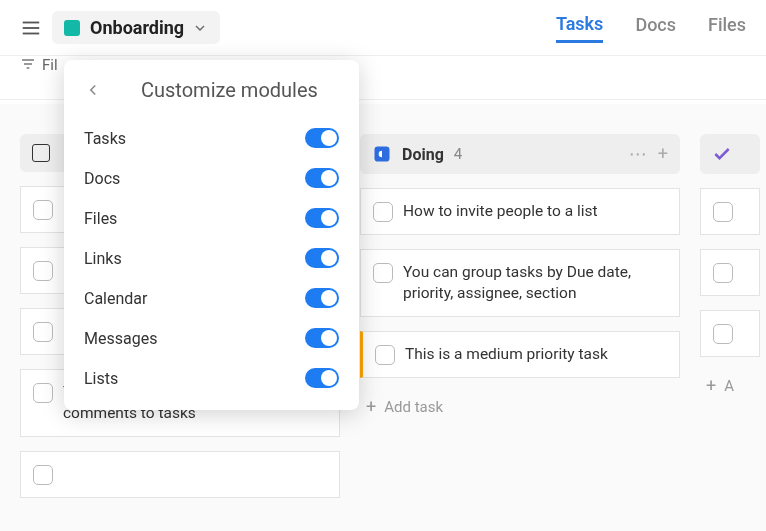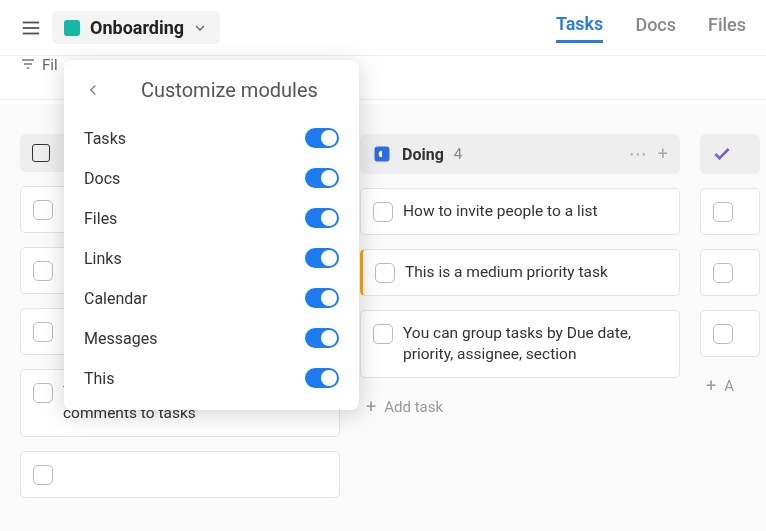--- a/index.html
+++ b/index.html
@@ -101,21 +101,21 @@
   position: relative;
   justify-content: space-between;
 }
 .col-icon { width: 20px; height: 20px; flex-shrink:0; }
 .col-title { font-weight: 700; font-size: 16px; color: #333; }
 .col-count { color: #888; font-size: 15px; }
 .col-actions { margin-left: auto; display: flex; gap: 10px; color: #aaa; }
 .card {
   background: #fff;
   border: 1px solid #e3e3e3;
-  border-radius: 5px;
+  border-radius: 0;
   padding: 12px;
   margin-bottom: 14px;
   display: flex;
   gap: 10px;
   align-items: flex-start;
   position: relative;
 }
 .card .cb {
   width: 20px; height: 20px;
   border: 1.5px solid #bbb;
@@ -256,27 +256,27 @@
       <span class="col-count">4</span>
       <span class="col-actions">
         <span class="dots">⋯</span>
         <span class="plus">+</span>
       </span>
     </div>
     <div class="card">
         <span class="cb"></span>
         <span class="card-content">How to invite people to a list</span>
       </div>
+    <div class="card">
+        <span class="cb"></span>
+        <span class="card-content">You can group tasks by Due date, priority, assignee, section</span>
+      </div>
     <div class="card priority">
         <span class="cb"></span>
         <span class="card-content">This is a medium priority task</span>
-      </div>
-    <div class="card">
-        <span class="cb"></span>
-        <span class="card-content">You can group tasks by Due date, priority, assignee, section</span>
       </div>
     <div class="add-task">
       <span class="plus">+</span>
       <span>Add task</span>
     </div>
   </div>
 
   <div class="column" style="width:60px">
     <div class="col-header">
       <span class="purple-check">
@@ -330,17 +330,17 @@
       </div>
     <div class="dd-item">
         <span>Calendar</span>
         <span class="toggle"></span>
       </div>
     <div class="dd-item">
         <span>Messages</span>
         <span class="toggle"></span>
       </div>
     <div class="dd-item">
-        <span>This</span>
+        <span>Lists</span>
         <span class="toggle"></span>
       </div>
   </div>
 </div>
 
 </body></html>

